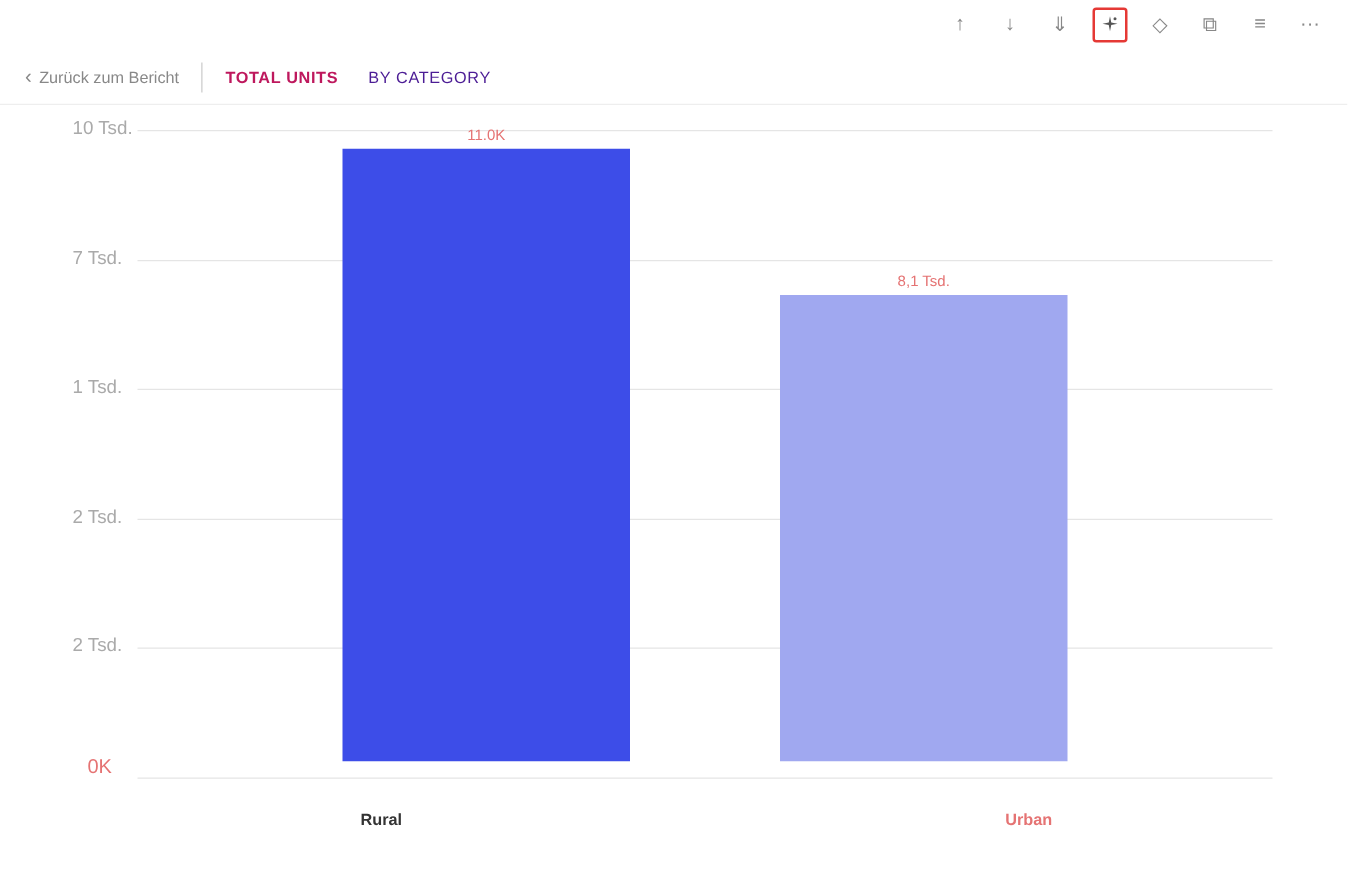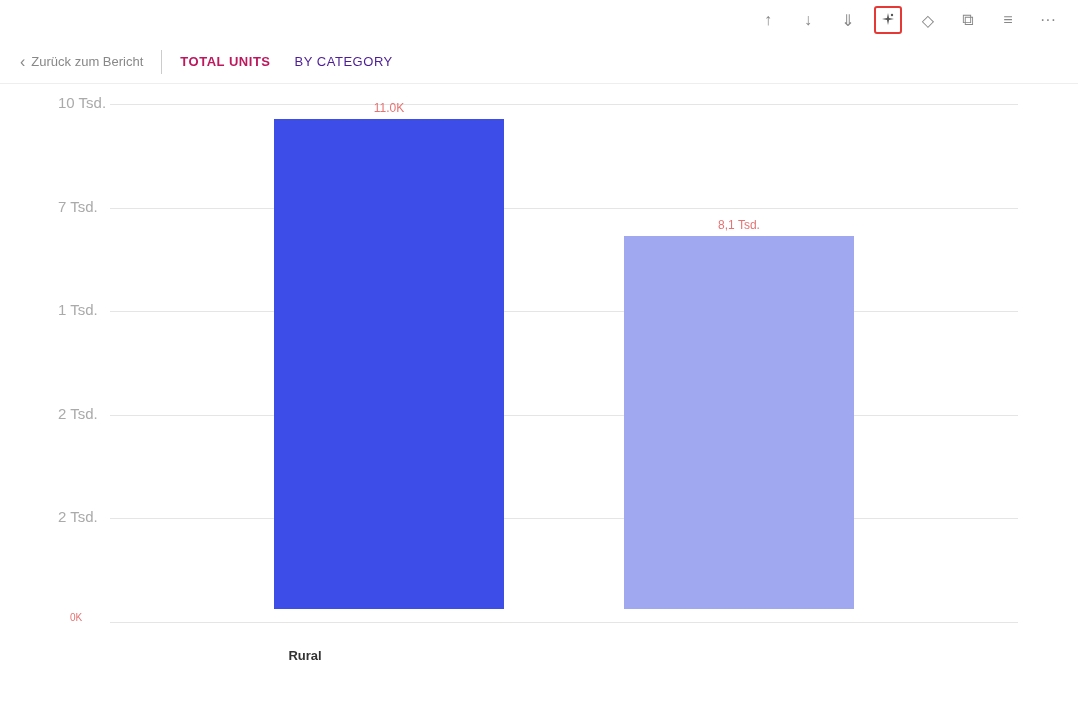--- a/index.html
+++ b/index.html
@@ -187,21 +187,21 @@
     }
     .x-label.urban {
       color: #e57373;
     }
 
     
     .zero-label {
       position: absolute;
       left: 10px;
       bottom: 40px;
-      font-size: 10px;
+      font-size: 16px;
       color: #e57373;
     }
   </style>
 </head>
 <body>
 
 <div class="toolbar">
   <div class="toolbar-icon">↑</div>
   <div class="toolbar-icon">↓</div>
   <div class="toolbar-icon">⇓</div>
@@ -260,16 +260,17 @@
       </div>
 
       <div class="bar-group">
         <span class="bar-value-label">8,1 Tsd.</span>
         <div class="bar bar-urban"></div>
       </div>
     </div>
 
     <div class="x-labels">
       <div class="x-label rural">Rural</div>
+      <div class="x-label urban">Urban</div>
     </div>
 
   </div>
 </div>
 
 </body></html>

